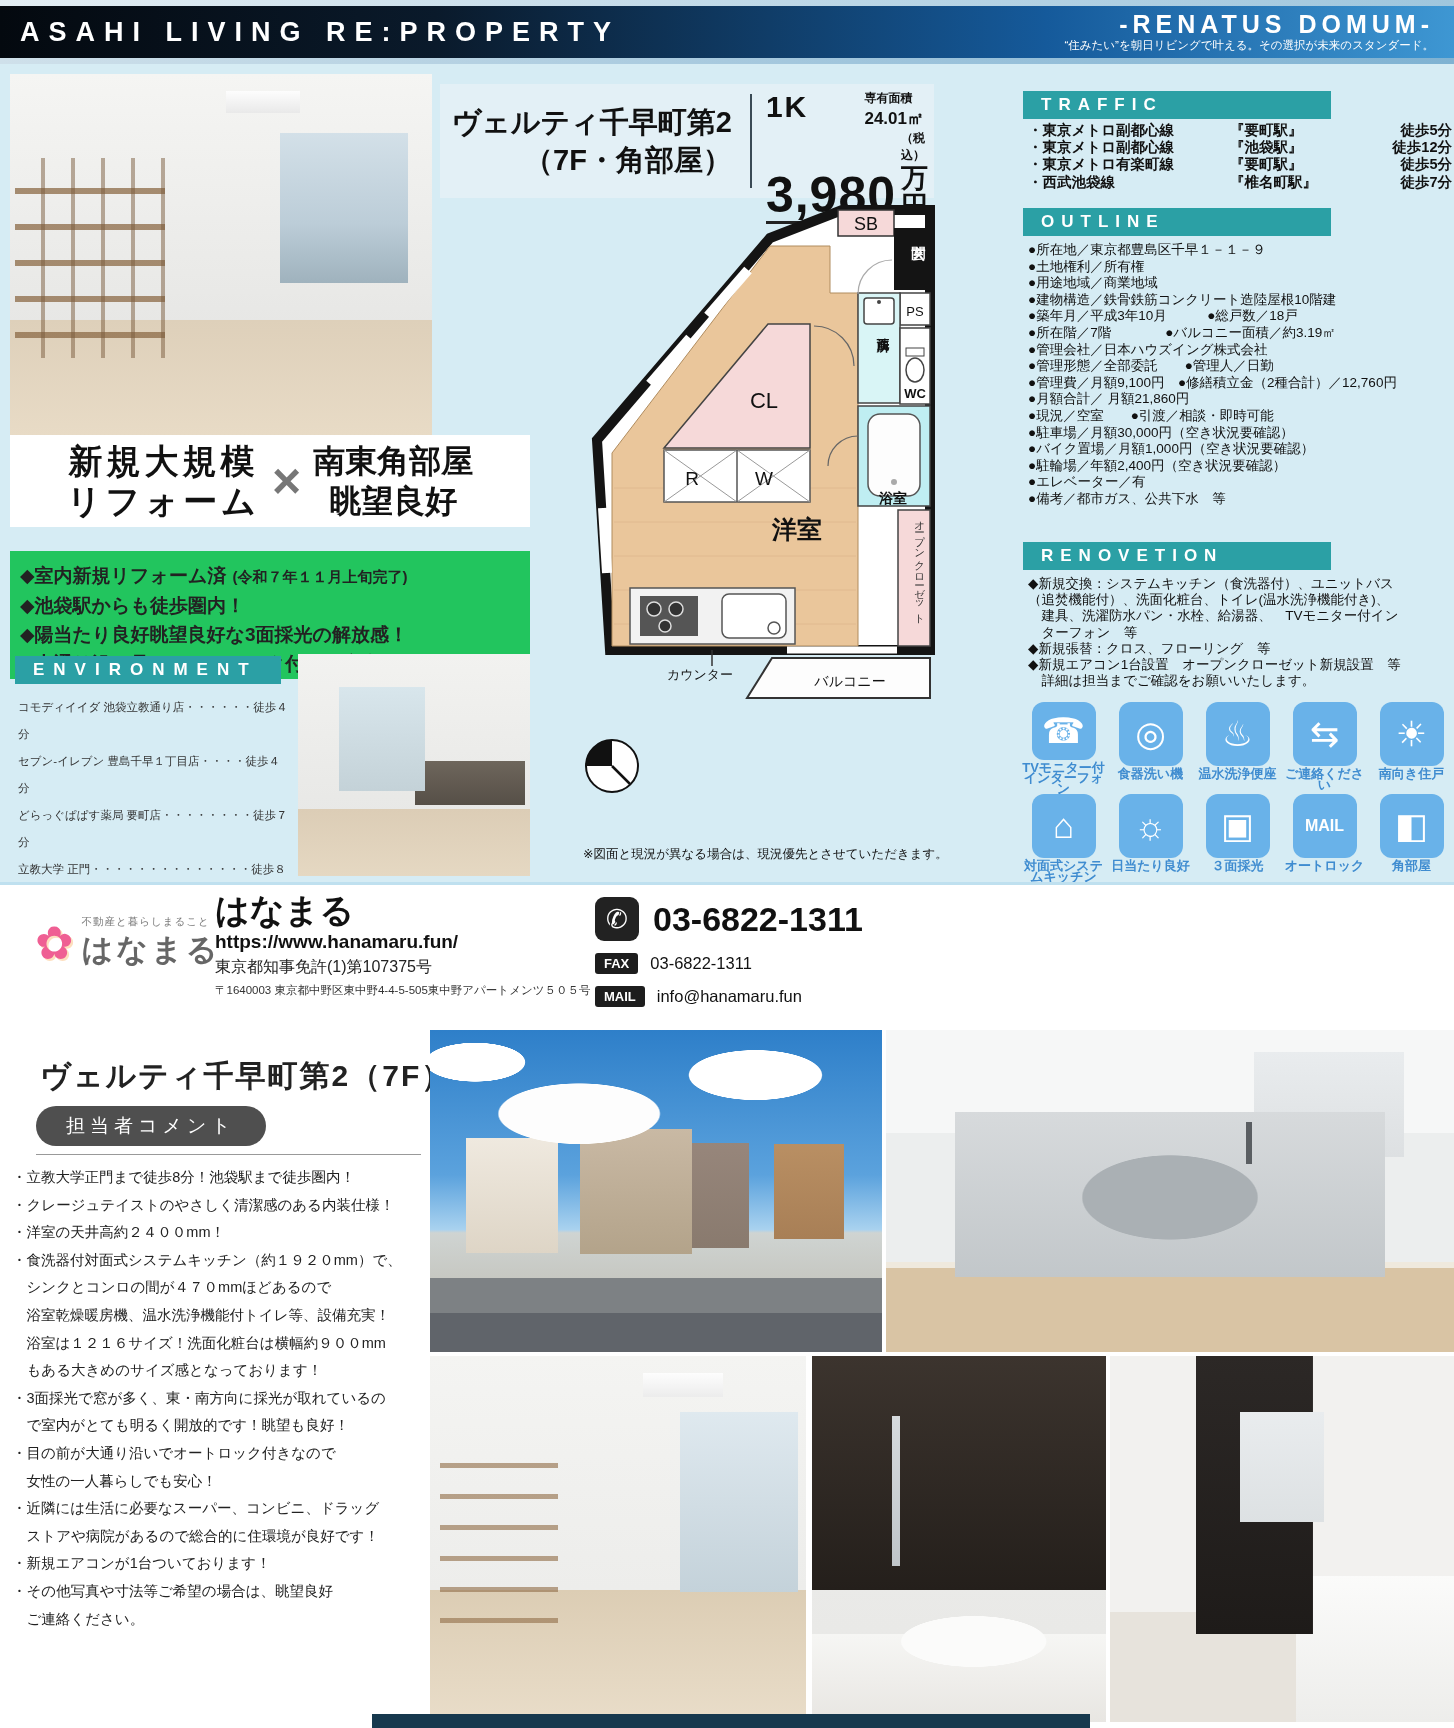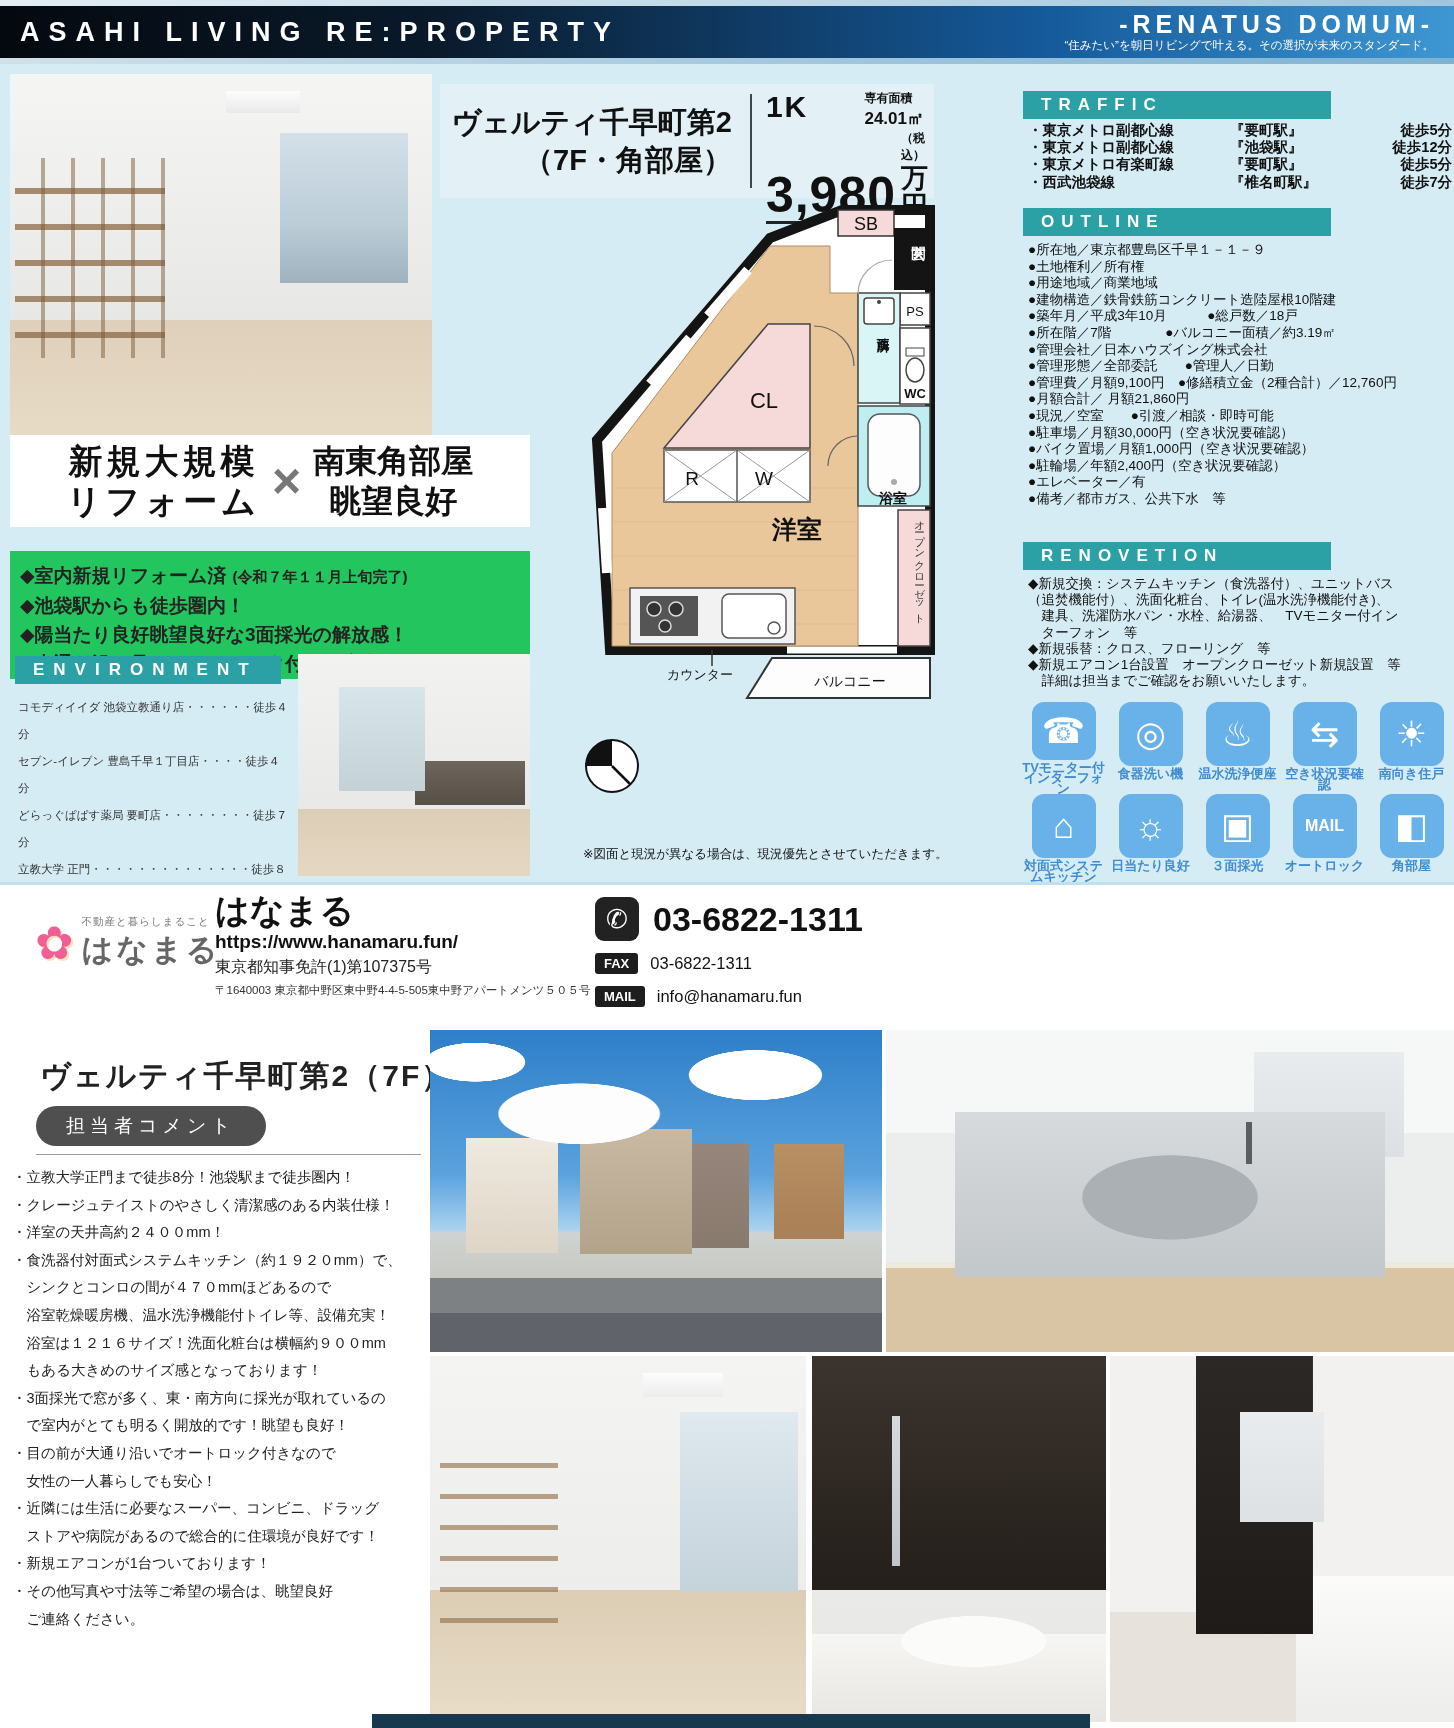--- a/index.html
+++ b/index.html
@@ -287,21 +287,21 @@
       <div class="fcell">
         <div class="ftile">◎</div>
         <div class="flabel">食器洗い機</div>
       </div>
       <div class="fcell">
         <div class="ftile">♨</div>
         <div class="flabel">温水洗浄便座</div>
       </div>
       <div class="fcell">
         <div class="ftile">⇆</div>
-        <div class="flabel">空き状況要確認</div>
+        <div class="flabel">ご連絡ください</div>
       </div>
       <div class="fcell">
         <div class="ftile">☀</div>
         <div class="flabel">南向き住戸</div>
       </div>
       <div class="fcell">
         <div class="ftile">⌂</div>
         <div class="flabel">対面式システムキッチン</div>
       </div>
       <div class="fcell">

